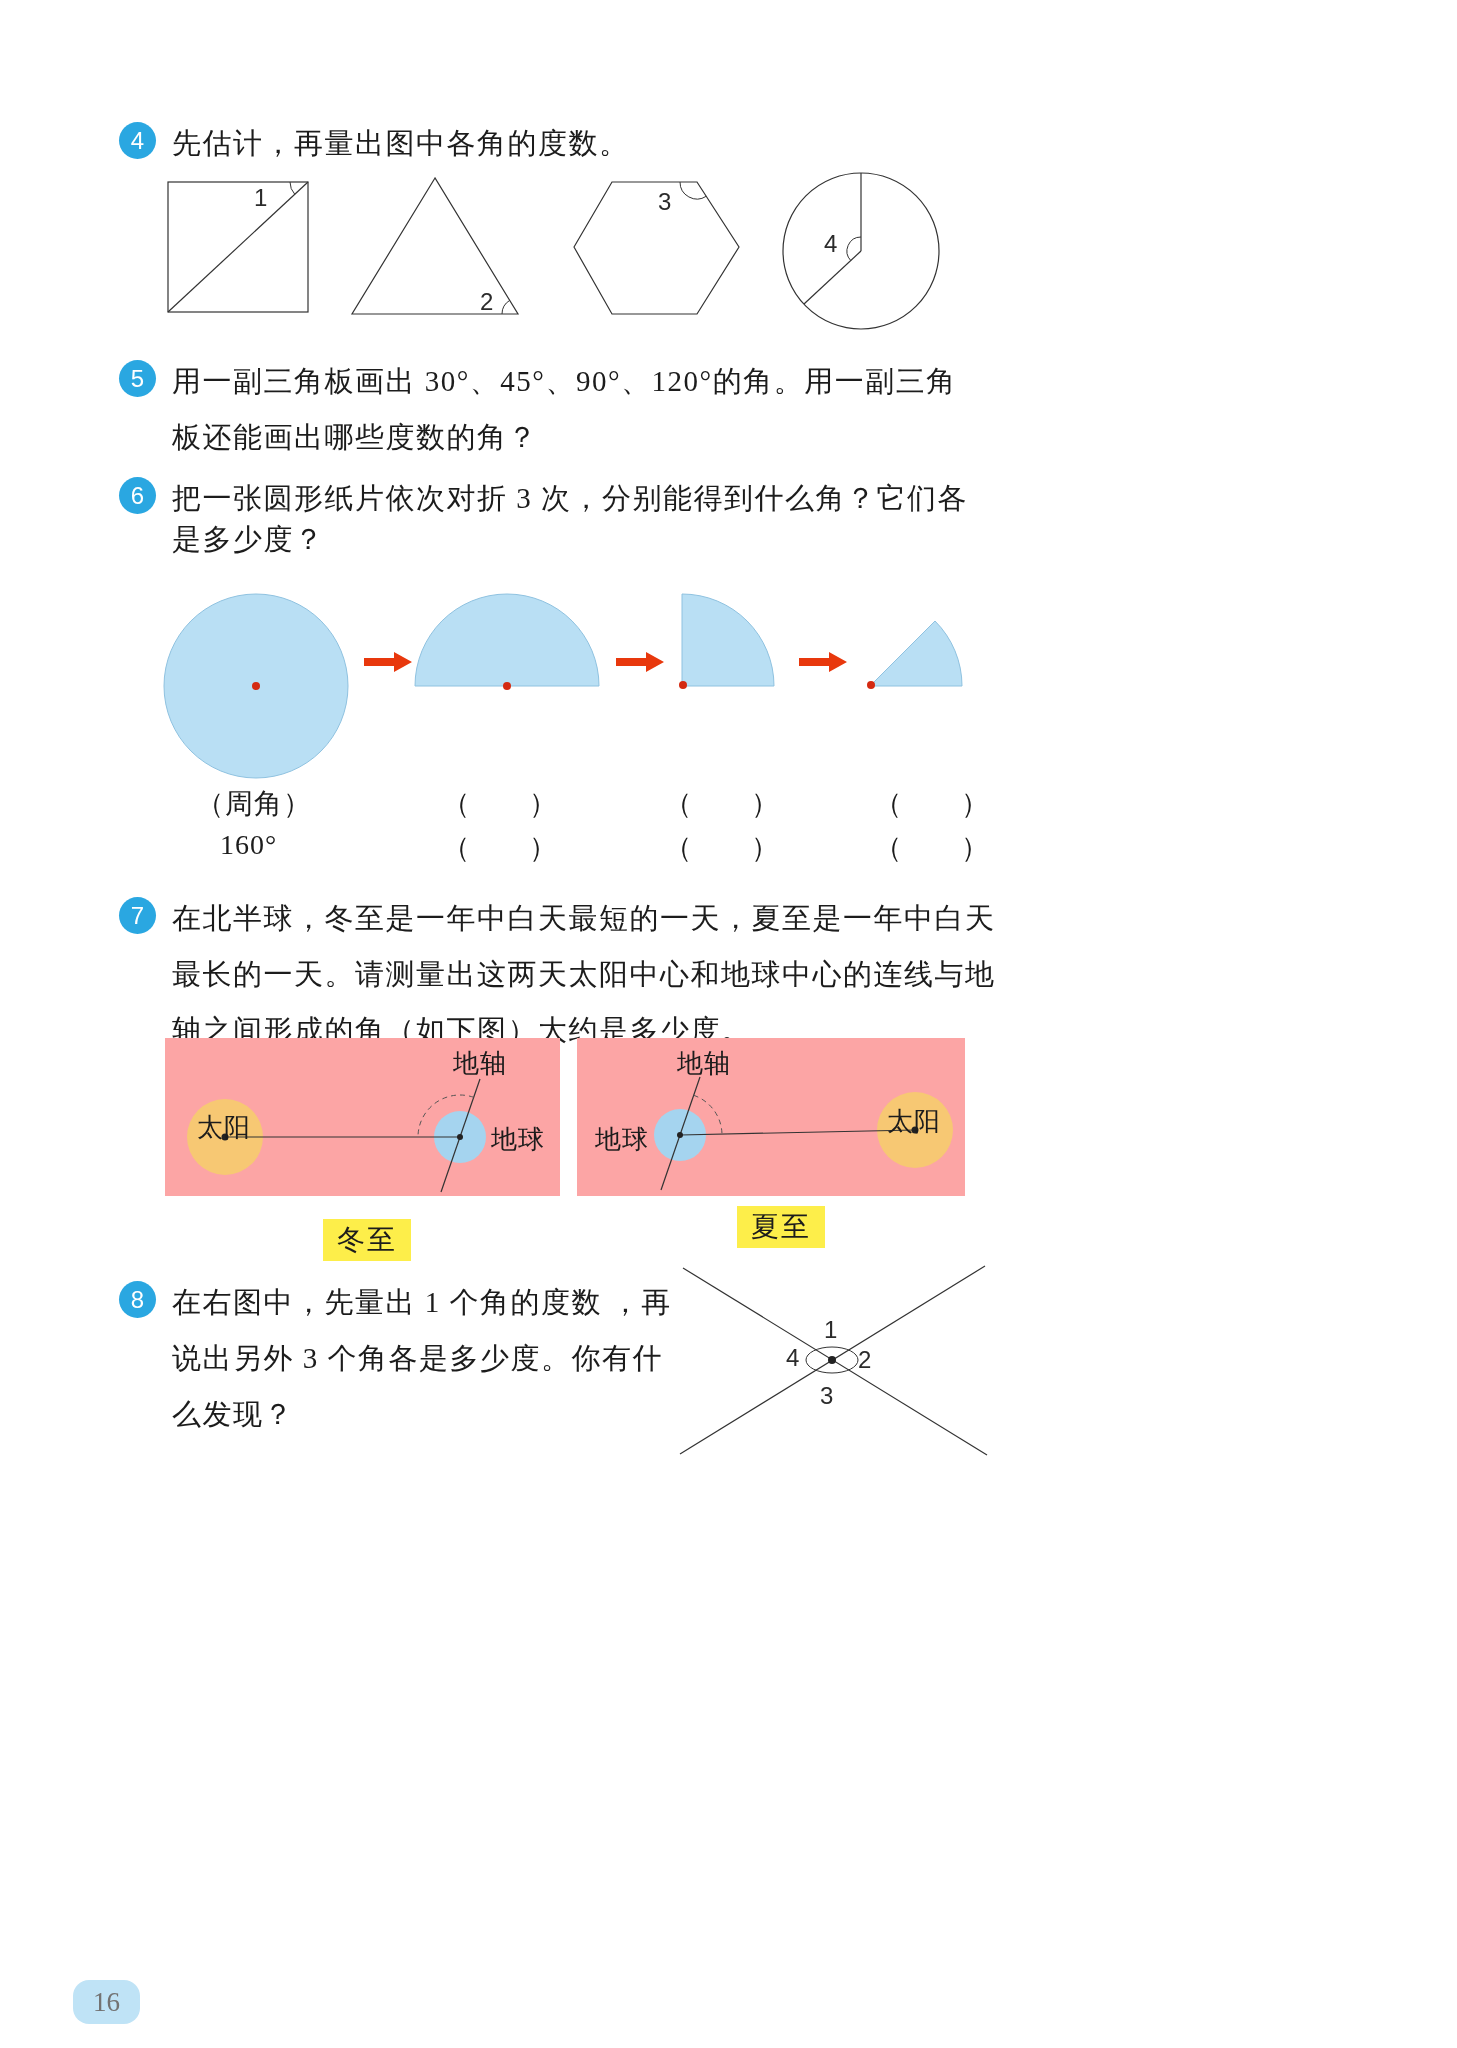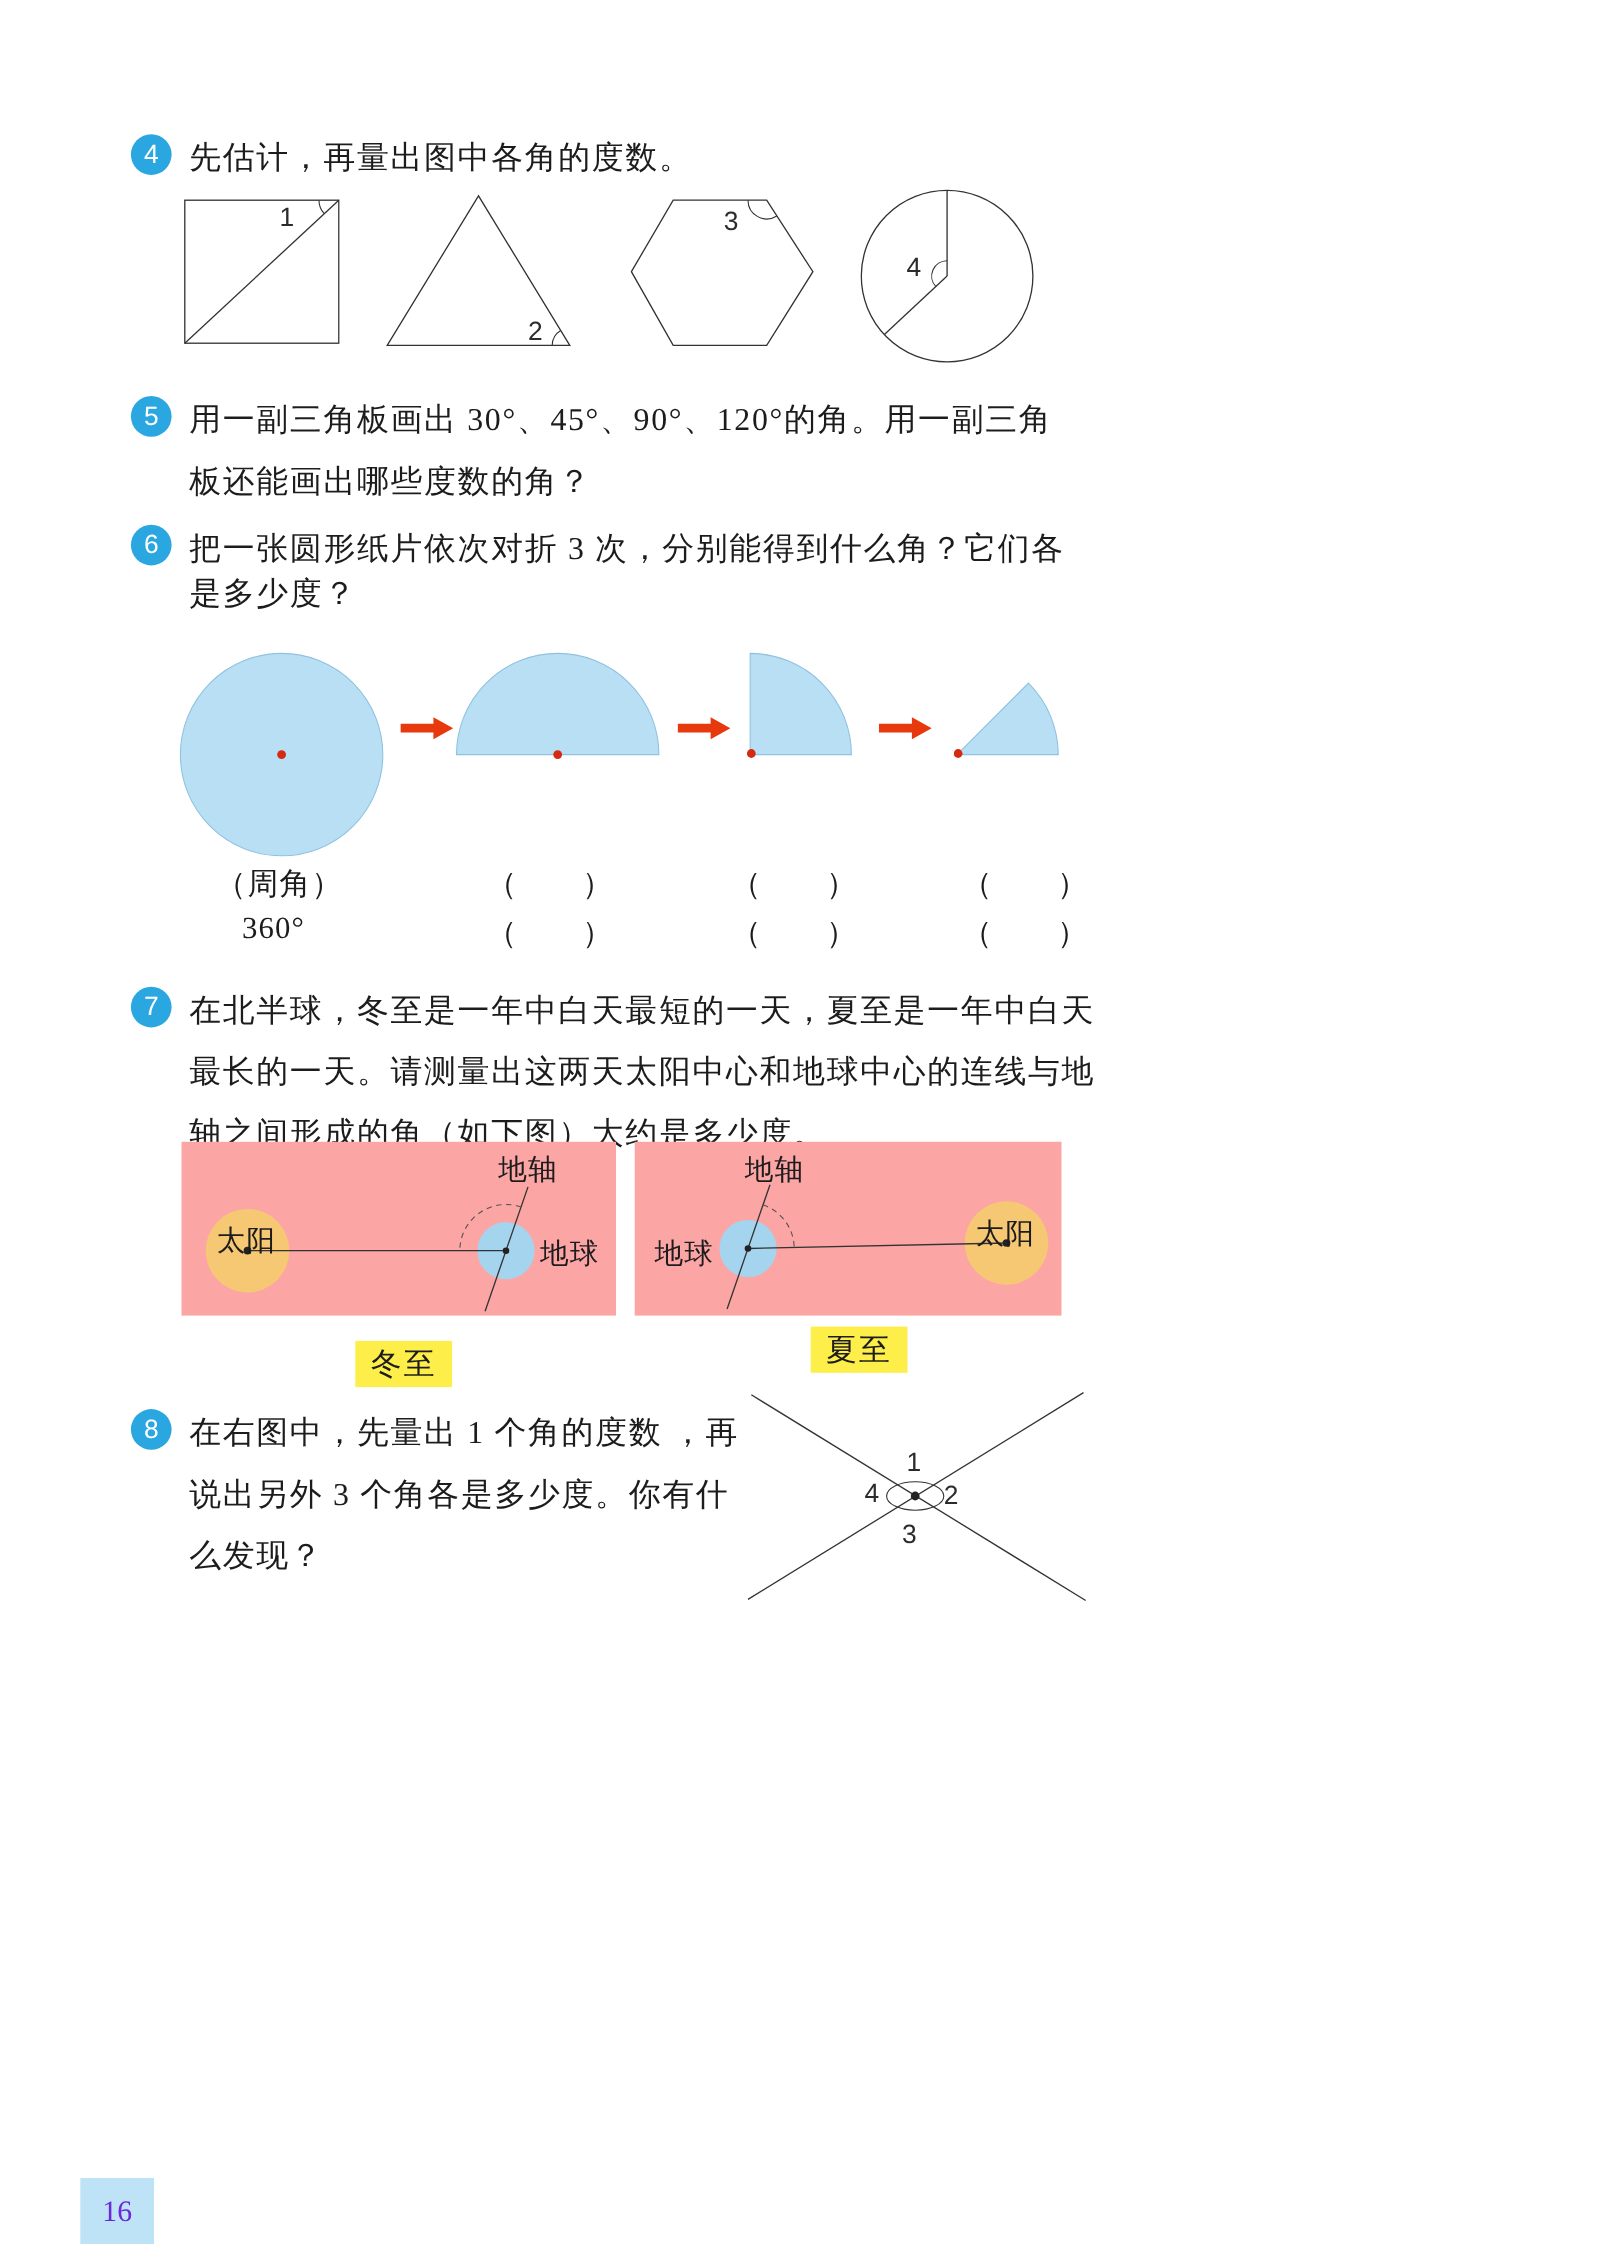--- a/index.html
+++ b/index.html
@@ -21,22 +21,22 @@
     font-family:"Liberation Sans","DejaVu Sans",sans-serif;
   }
   .caption-span { position:absolute; font-size:28px; letter-spacing:1px; white-space:nowrap; }
   .panel { position:absolute; background:#fca5a5; }
   .diagram-label { position:absolute; font-size:26px; letter-spacing:1px; white-space:nowrap; }
   .caption-tag {
     position:absolute; background:#fdee4a; padding:2px 14px;
     font-size:28px; letter-spacing:2px;
   }
   .page-number {
-    position:absolute; left:73px; top:1980px; width:67px; height:60px;
-    background:#bfe3f6; border-radius:0; color:#6d28d9;
+    position:absolute; left:73px; top:1980px; width:67px; height:44px;
+    background:#bfe3f6; border-radius:16px; color:#737373;
     display:flex; align-items:center; justify-content:center; font-size:27px;
   }
 </style>
 </head>
 <body>
 
 <div class="page">
 
   <section>
     <div class="badge" style="left:119px; top:122px;">4</div>
@@ -107,21 +107,21 @@
     <svg class="abs" style="left:799px; top:649px;" width="48" height="26" viewBox="0 0 48 26">
       <polygon points="0,9 30,9 30,3 48,13 30,23 30,17 0,17" fill="#e8380d"></polygon>
     </svg>
 
     <svg class="abs" style="left:867px; top:609px;" width="100" height="82" viewBox="0 0 100 82">
       <path d="M 3 77 L 68 12 A 92 92 0 0 1 95 77 Z" fill="#b9dff4" stroke="#8fc2e0" stroke-width="1"></path>
       <circle cx="4" cy="76" r="4" fill="#d42a12"></circle>
     </svg>
 
     <span class="caption-span" style="left:196px; top:785px;">（周角）</span>
-    <span class="caption-span" style="left:220px; top:829px;">360°</span>
+    <span class="caption-span" style="left:220px; top:829px;">160°</span>
 
     <span class="caption-span" style="left:442px; top:785px;">（　　）</span>
     <span class="caption-span" style="left:442px; top:829px;">（　　）</span>
     <span class="caption-span" style="left:664px; top:785px;">（　　）</span>
     <span class="caption-span" style="left:664px; top:829px;">（　　）</span>
     <span class="caption-span" style="left:874px; top:785px;">（　　）</span>
     <span class="caption-span" style="left:874px; top:829px;">（　　）</span>
   </section>
 
   <section>

